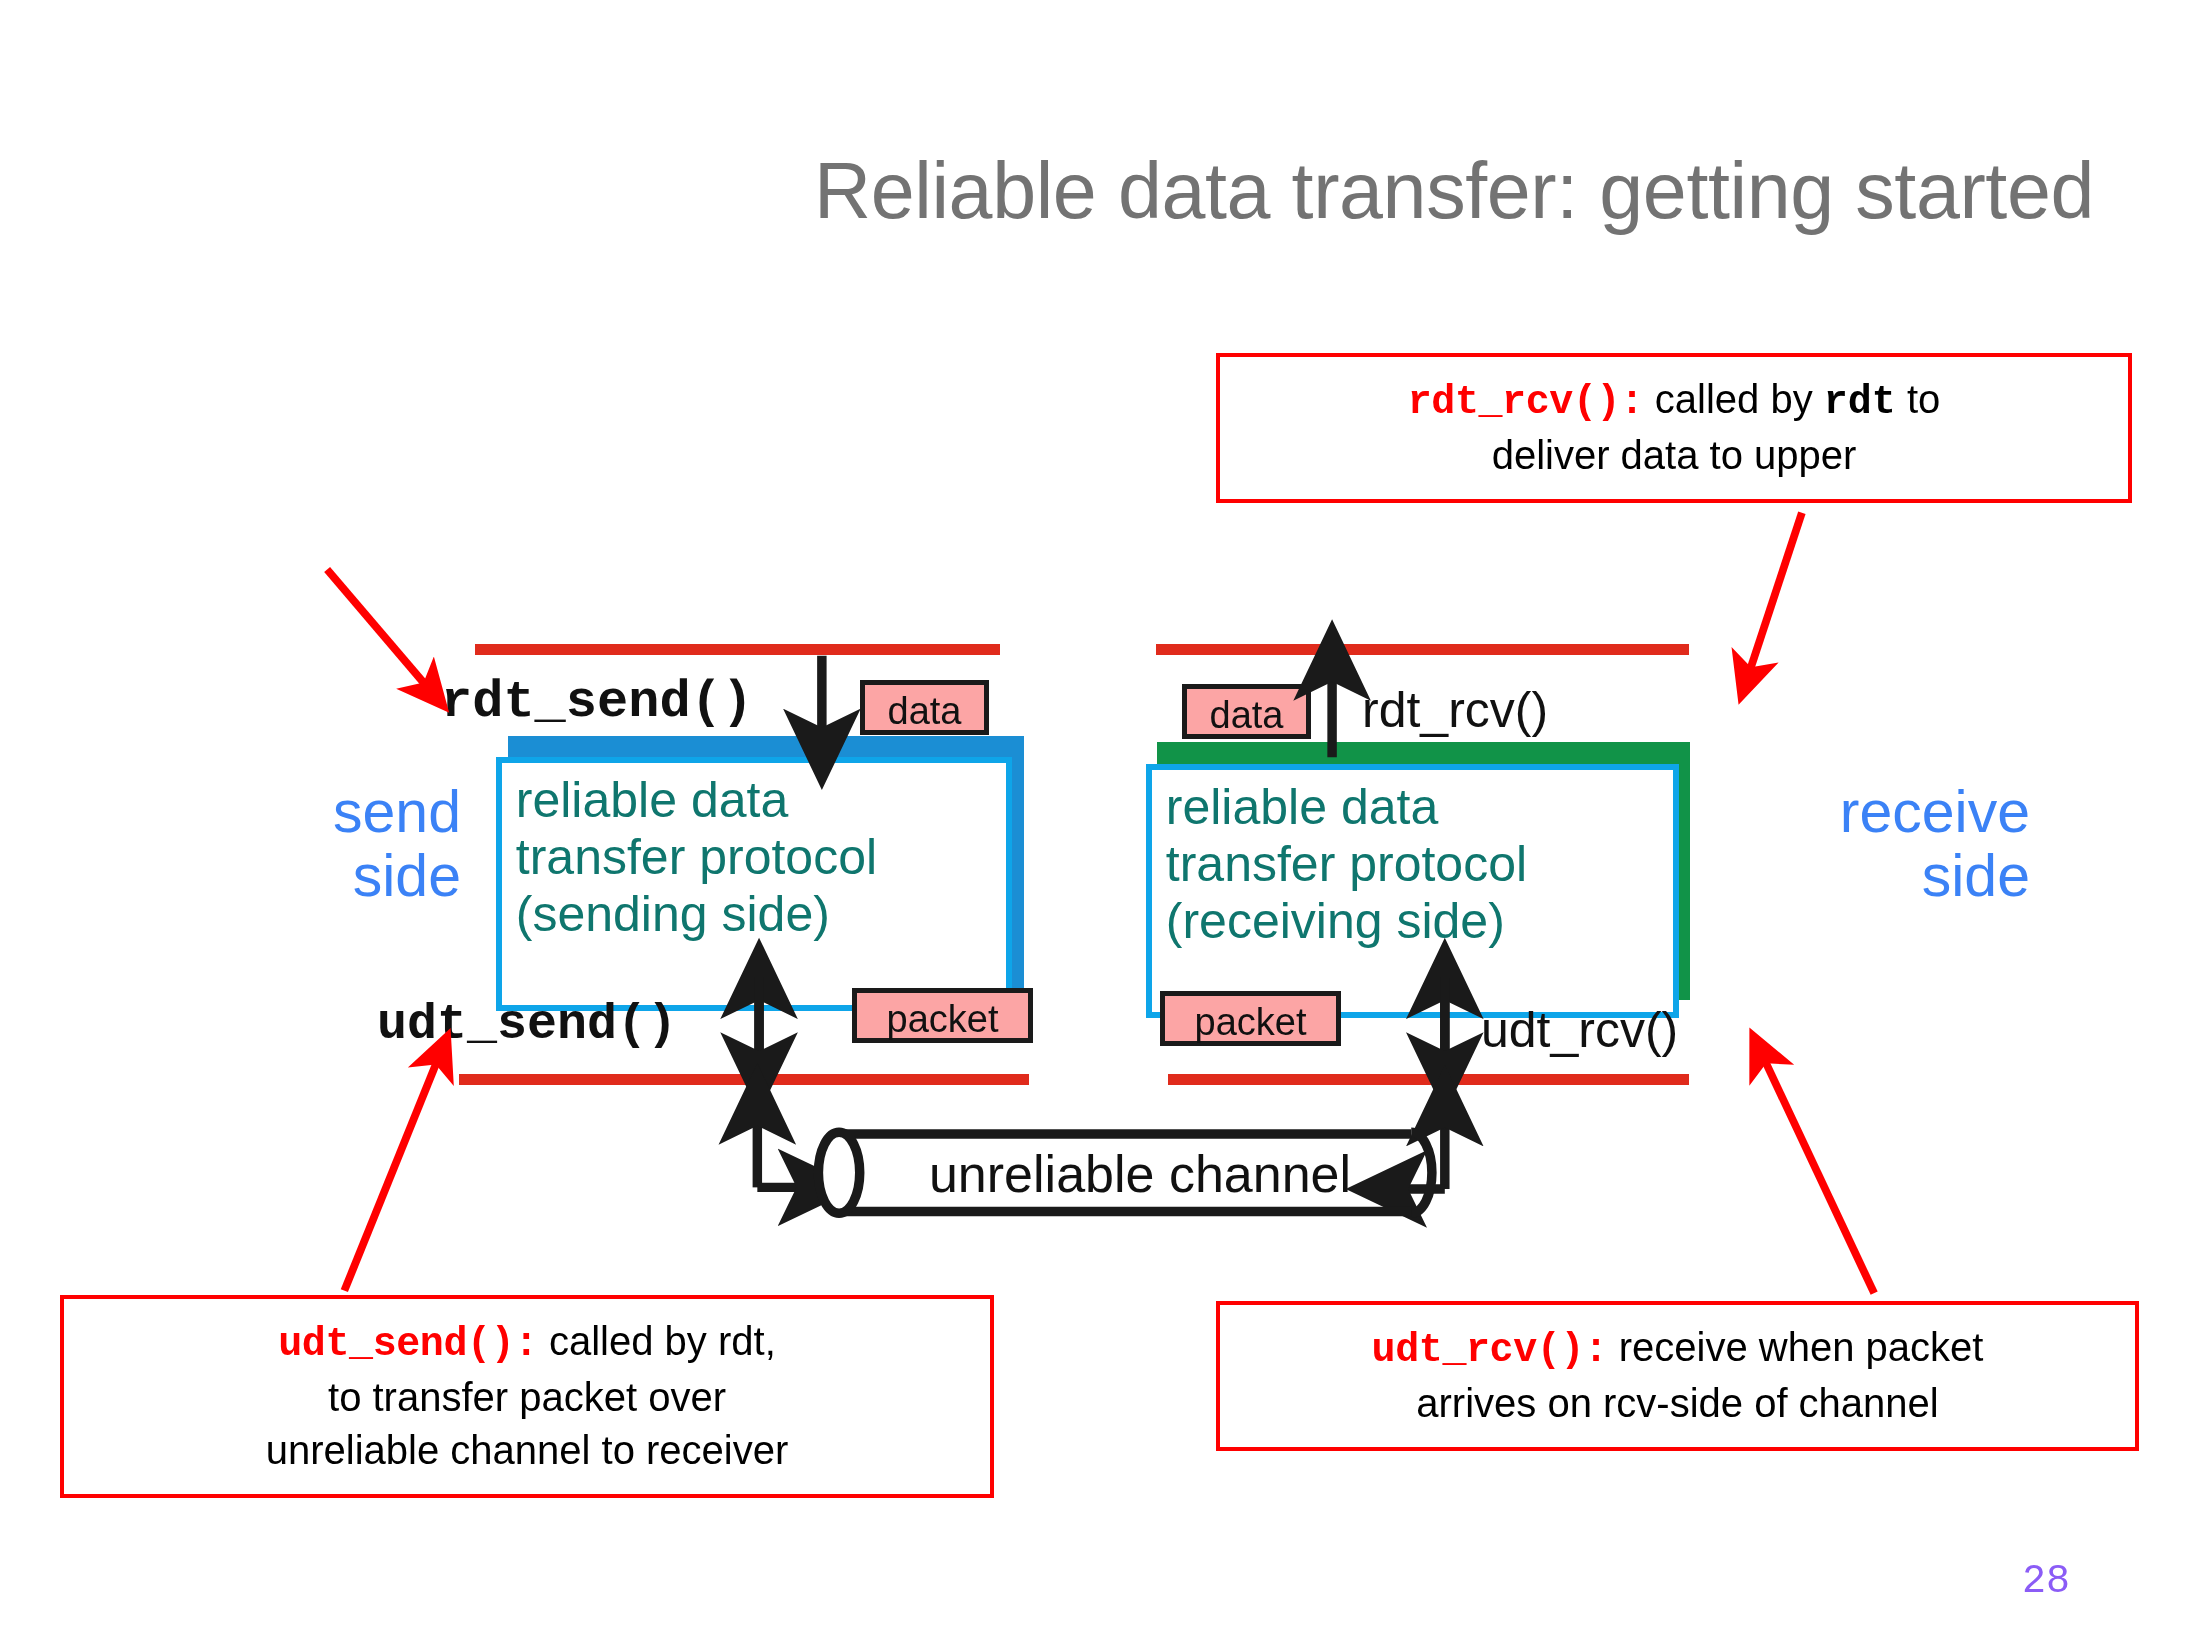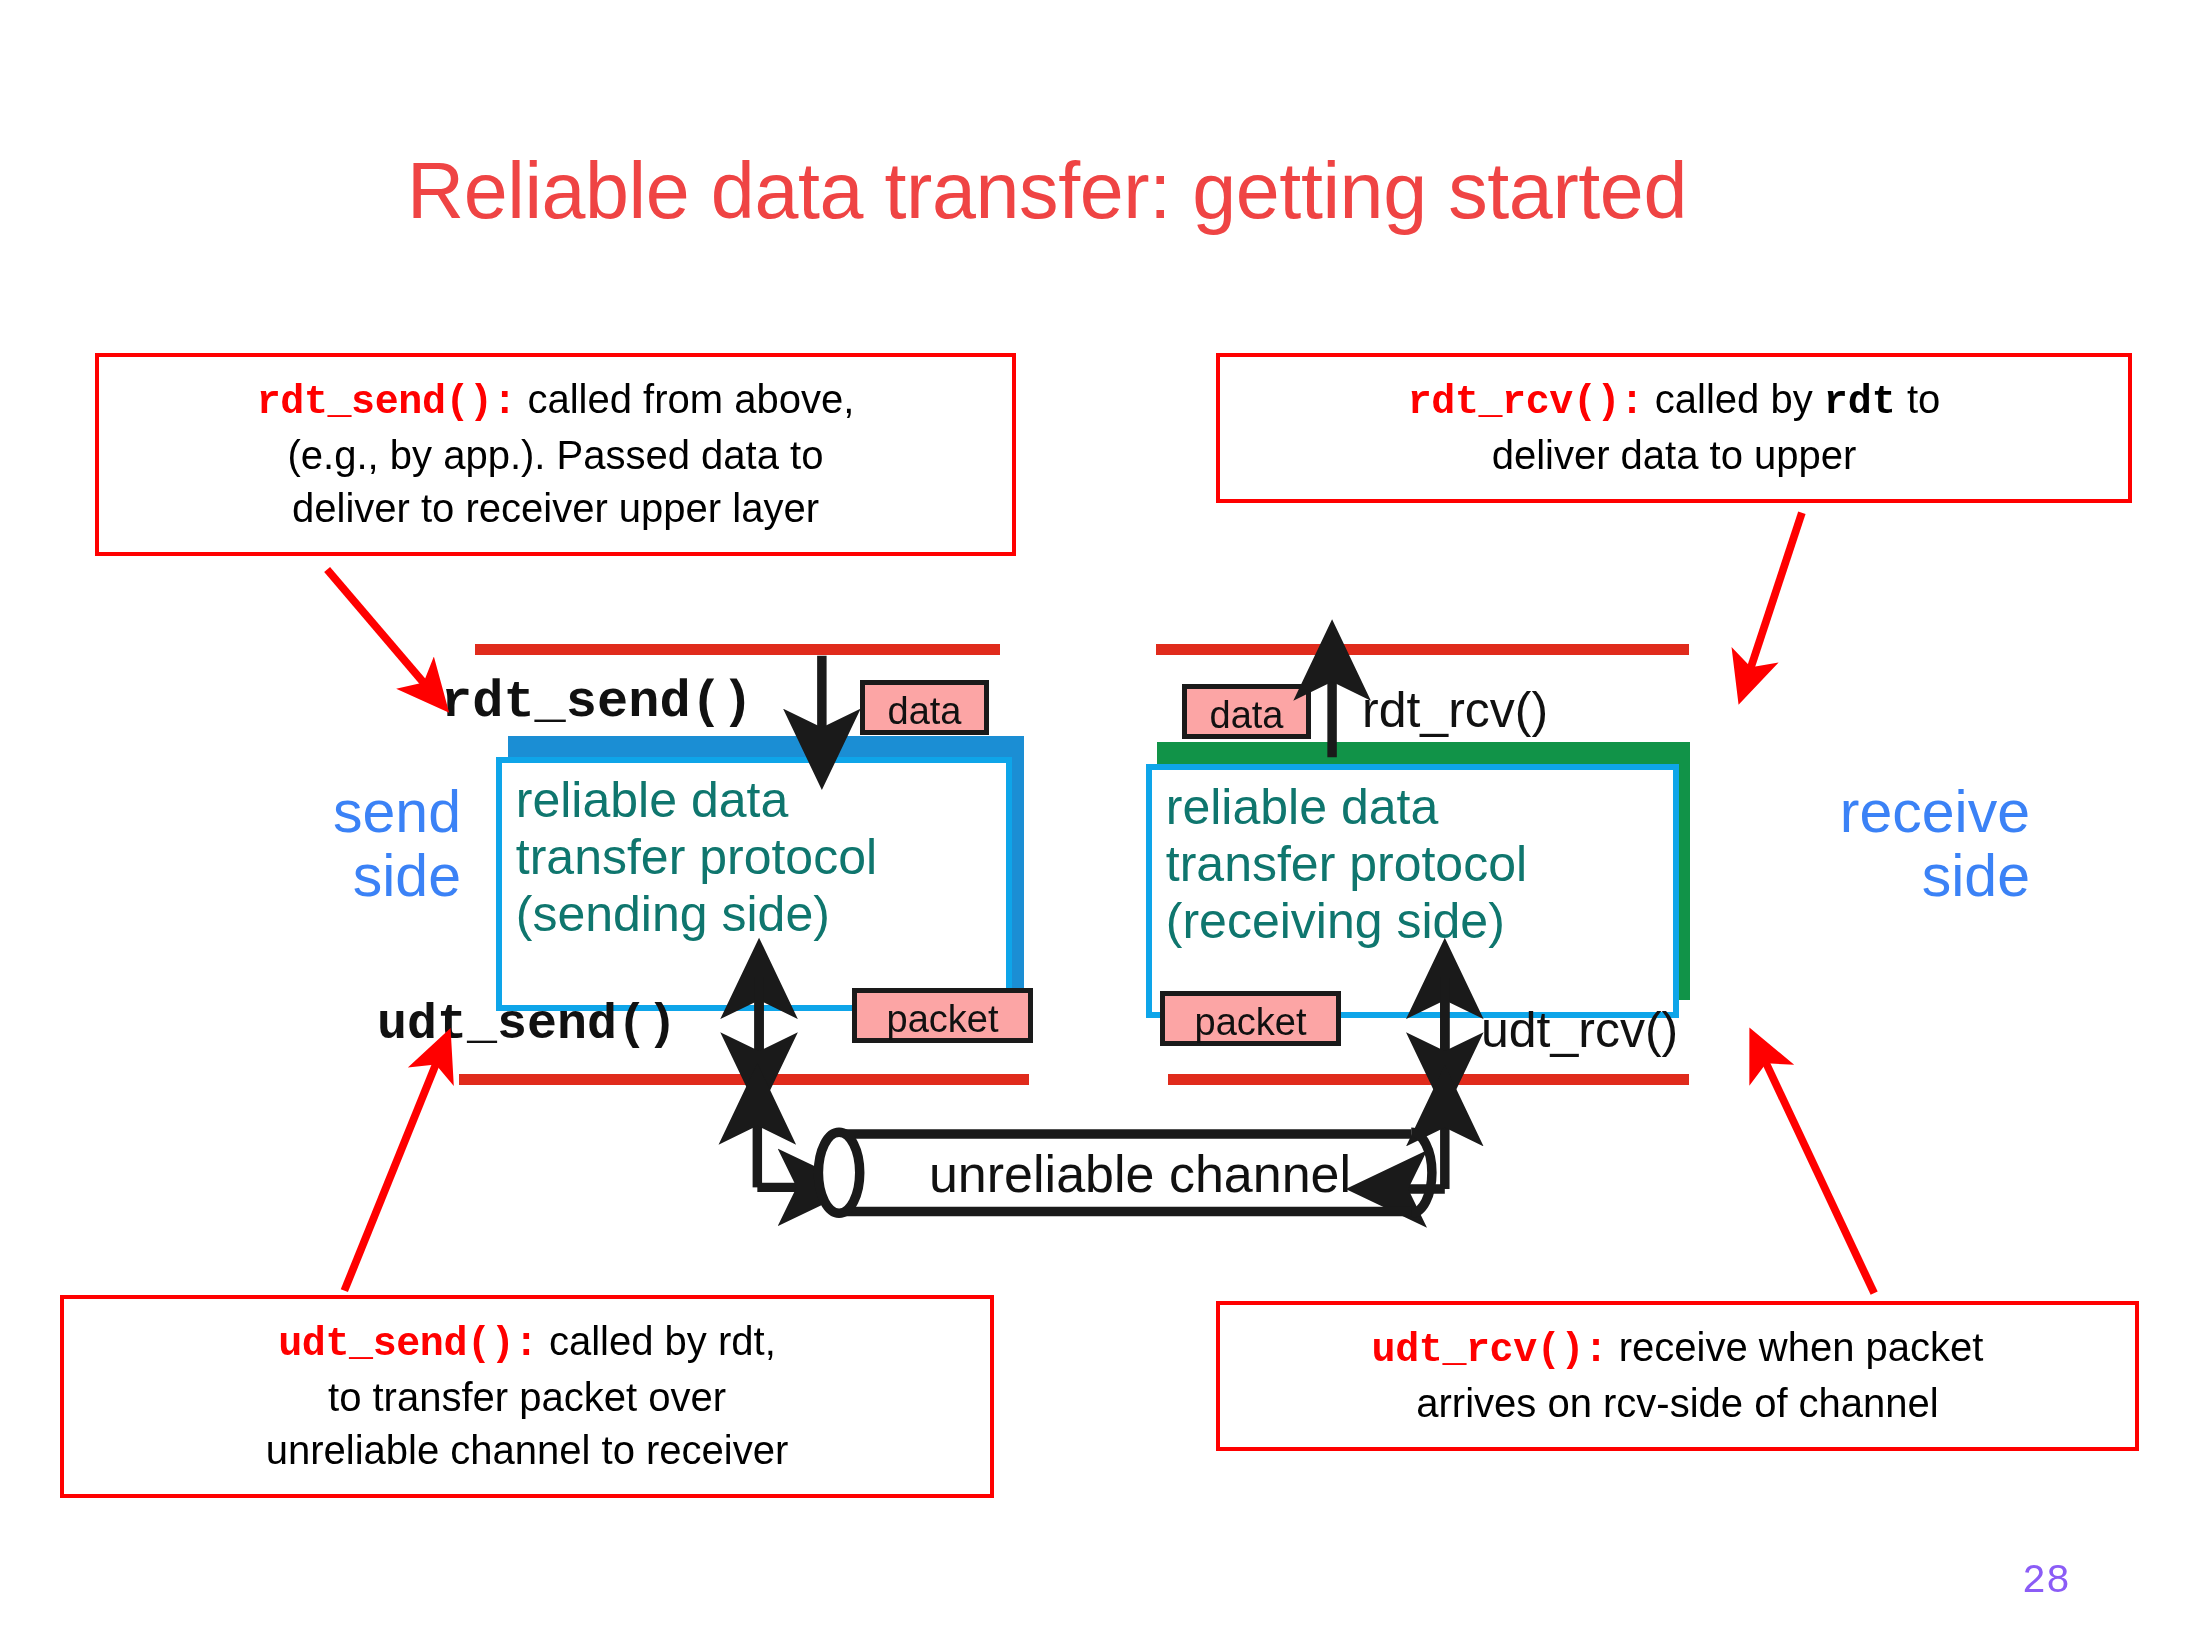--- a/index.html
+++ b/index.html
@@ -17,25 +17,25 @@
     background: #ffffff;
     overflow: hidden;
   }
 
   
   #slide-title {
     position: absolute;
     left: 0;
     top: 145px;
     width: 2094px;
-    text-align: center;
+    text-align: right;
     font-family: "Liberation Sans", sans-serif;
     font-size: 79px;
     font-weight: 400;
-    color: #ef4444;
+    color: #737373;
     letter-spacing: -0.4px;
     white-space: nowrap;
   }
 
   
   .callout {
     position: absolute;
     box-sizing: border-box;
     border: 4.3px solid #ff0000;
     background: #ffffff;
@@ -269,25 +269,20 @@
 
     <g>
       <line x1="400" y1="1500" x2="512" y2="1223" stroke="#ff0000" stroke-width="9" marker-end="url(#redArrow)"></line>
     </g>
 
     <g>
       <line x1="2178" y1="1503" x2="2046" y2="1222" stroke="#ff0000" stroke-width="9" marker-end="url(#redArrow)"></line>
     </g>
   </svg>
 
-  <div class="callout" id="callout-rdt-send">
-    <span class="mono-red">rdt_send()</span><span class="mono-red">:</span><span style="white-space:pre-line"> called from above,
-(e.g., by app.). Passed data to
-deliver to receiver upper layer</span>
-  </div>
 
   <div class="callout" id="callout-rdt-rcv">
     <span class="mono-red">rdt_rcv()</span><span class="mono-red">:</span><span> called by </span><span class="mono-black">rdt</span><span style="white-space:pre-line"> to
 deliver data to upper</span>
   </div>
 
   <div class="callout" id="callout-udt-send">
     <span class="mono-red">udt_send()</span><span class="mono-red">:</span><span style="white-space:pre-line"> called by rdt,
 to transfer packet over
 unreliable channel to receiver</span>

